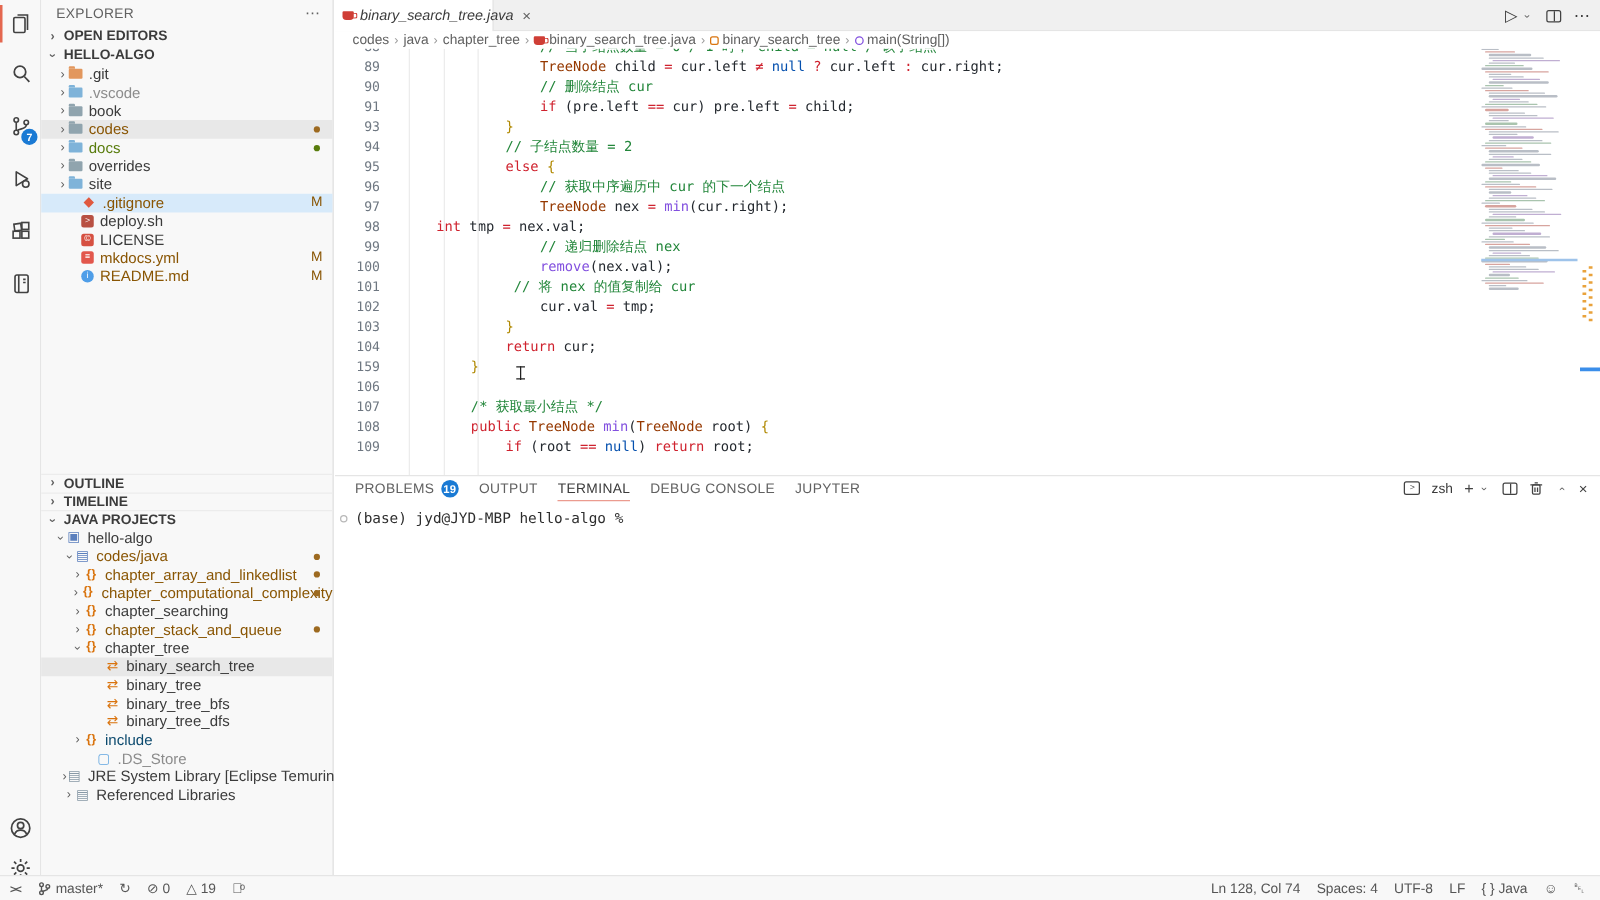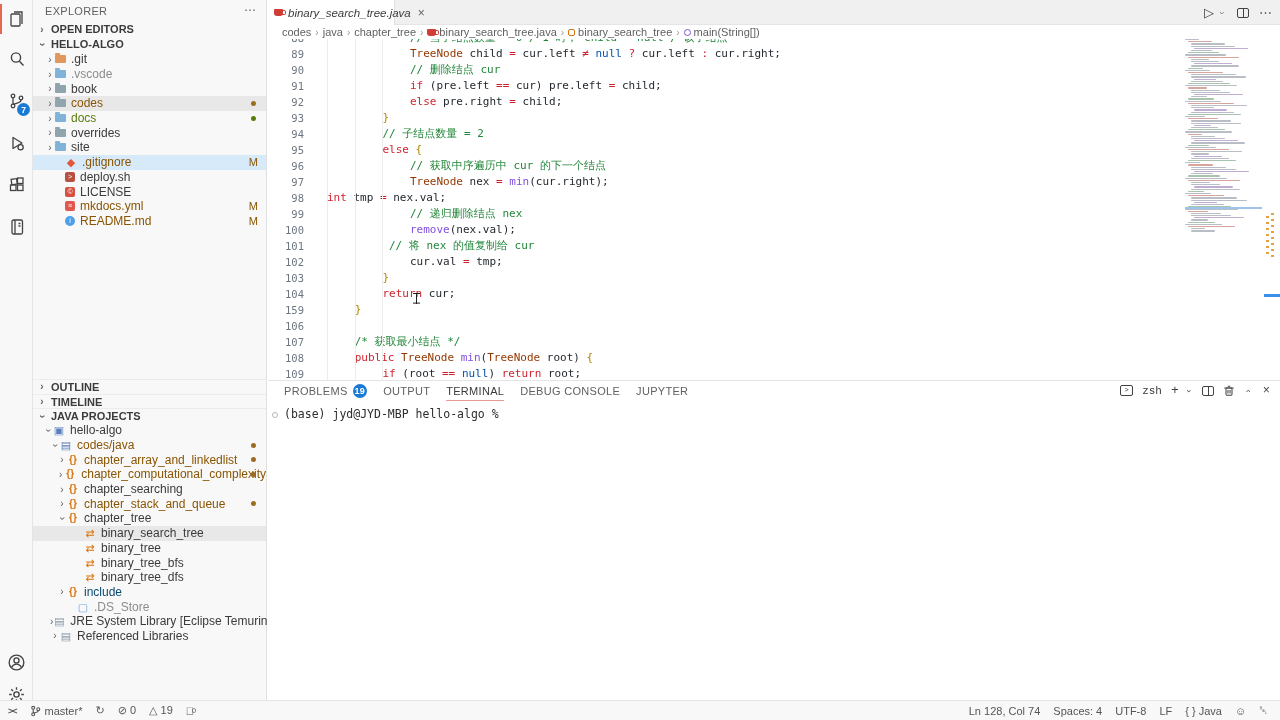--- a/index.html
+++ b/index.html
@@ -43,21 +43,21 @@
   .split-ico::after { content:""; position:absolute; left:5px; top:0; width:1.2px; height:100%; background:#424242; }
 
   #breadcrumbs { position:absolute; left:268px; top:25px; right:0; height:14px; background:#fff; display:flex; align-items:center; padding-left:14px; font-size:11px; color:#616161; gap:4px; white-space:nowrap; }
   .bc-sep { color:#9a9a9a; font-size:10px; }
   .bc-item { display:flex; align-items:center; gap:3px; cursor:pointer; }
   .bc-class { display:inline-block; width:7px; height:7px; border:1.4px solid #d9730d; border-radius:2px; }
   .bc-method { display:inline-block; width:7px; height:7px; border:1.4px solid #8250df; border-radius:50%; }
 
   #code-viewport { position:absolute; left:268px; top:39px; right:0; height:341px; overflow:hidden; background:#fff; }
   #code-lines { position:relative; margin-top:-9px; font-family:"DejaVu Sans Mono",monospace; font-size:11px; }
-  .cl { display:flex; height:16px; line-height:16px; }
+  .cl { display:flex; height:16px; line-height:16px;gap:22px; }
   .ln { width:36px; text-align:right; color:#6e7781; flex:none; font-size:10.5px; }
   .lc { margin-left:23px; white-space:pre; color:#24292f; }
   .tk-c { color:#22863a; } .tk-k { color:#cf222e; } .tk-t { color:#953800; }
   .tk-f { color:#8250df; } .tk-n { color:#0550ae; } .tk-o { color:#cf222e; }
   .tk-d { color:#24292f; } .tk-b { color:#b08800; }
   .iguide { position:absolute; top:0; bottom:0; width:1px; background:#ececec; }
 
   #minimap { position:absolute; left:1185px; top:39px; width:77px; height:341px; overflow:hidden; }
   .mm-bar { position:absolute; height:1.3px; border-radius:1px; }
   #mm-curline { position:absolute; left:1185px; top:207px; width:77px; height:2px; background:#9ec3ea; }
@@ -68,21 +68,21 @@
   #mouse-cursor { position:absolute; left:413px; top:293px; width:7px; height:11px; }
   #mouse-cursor::before { content:""; position:absolute; left:3px; top:0; width:1.4px; height:11px; background:#222; }
   #mouse-cursor::after { content:""; position:absolute; left:0; top:0; width:7px; height:1.4px; background:#222; box-shadow:0 9.6px 0 #222; }
 
   
   #panel { position:absolute; left:268px; top:380px; right:0; height:320px; background:#fff; border-top:1px solid #e5e5e5; }
   #panel-tabs { position:absolute; left:16px; top:0; height:20px; display:flex; align-items:center; gap:16px; font-size:11px; color:#616161; }
   .ptab { display:flex; align-items:center; gap:5px; height:20px; cursor:pointer; letter-spacing:.3px; }
   .ptab.active { color:#3b3b3b; border-bottom:1.5px solid #eb9b8f; }
   .pbadge { min-width:14px; height:14px; border-radius:8px; background:#1a7ad4; color:#fff; font-size:9px; display:flex; align-items:center; justify-content:center; font-weight:bold; padding:0 2px; }
-  #panel-actions { position:absolute; right:10px; top:2px; display:flex; align-items:center; gap:9px; color:#424242; font-size:11px;font-family:Liberation Mono, monospace; }
+  #panel-actions { position:absolute; right:10px; top:2px; display:flex; align-items:center; gap:9px; color:#424242; font-size:11px; }
   .term-ico { display:inline-block; width:13px; height:11px; border:1.1px solid #424242; border-radius:2px; font-size:7px; line-height:9px; text-align:center; color:#424242; }
   #term-line { position:absolute; left:16px; top:26px; font-family:"DejaVu Sans Mono",monospace; font-size:11.5px; color:#2d2d2d; }
   #term-deco { position:absolute; left:4px; top:31px; width:6px; height:6px; border:1px solid #b8b8b8; border-radius:50%; }
 
   
   #status-bar { position:absolute; left:0; top:700px; width:1280px; height:20px; background:#f8f8f8; border-top:1px solid #e5e5e5; font-size:11px; color:#555; }
   #sb-left, #sb-right { position:absolute; top:0; height:19px; display:flex; align-items:center; gap:13px; }
   #sb-left { left:8px; }
   #sb-right { right:12px; }
   .sb-item { display:flex; align-items:center; gap:4px; cursor:pointer; white-space:nowrap; }
@@ -377,24 +377,20 @@
         <span class="ln">89</span>
         <span class="lc" style="padding-left:83.0px"><span class="tk-t">TreeNode</span><span class="tk-d"> child </span><span class="tk-o">=</span><span class="tk-d"> cur.left </span><span class="tk-o">≠</span><span class="tk-d"> </span><span class="tk-n">null</span><span class="tk-d"> </span><span class="tk-o">?</span><span class="tk-d"> cur.left </span><span class="tk-o">:</span><span class="tk-d"> cur.right;</span></span>
       </div>
       <div class="cl">
         <span class="ln">90</span>
         <span class="lc" style="padding-left:83.0px"><span class="tk-c">// 删除结点 cur</span></span>
       </div>
       <div class="cl">
         <span class="ln">91</span>
         <span class="lc" style="padding-left:83.0px"><span class="tk-k">if</span><span class="tk-d"> (pre.left </span><span class="tk-o">==</span><span class="tk-d"> cur) pre.left </span><span class="tk-o">=</span><span class="tk-d"> child;</span></span>
-      </div>
-      <div class="cl">
-        <span class="ln">92</span>
-        <span class="lc" style="padding-left:83.0px"><span class="tk-k">else</span><span class="tk-d"> pre.right </span><span class="tk-o">=</span><span class="tk-d"> child;</span></span>
       </div>
       <div class="cl">
         <span class="ln">93</span>
         <span class="lc" style="padding-left:55.4px"><span class="tk-b">}</span></span>
       </div>
       <div class="cl">
         <span class="ln">94</span>
         <span class="lc" style="padding-left:55.4px"><span class="tk-c">// 子结点数量 = 2</span></span>
       </div>
       <div class="cl">

